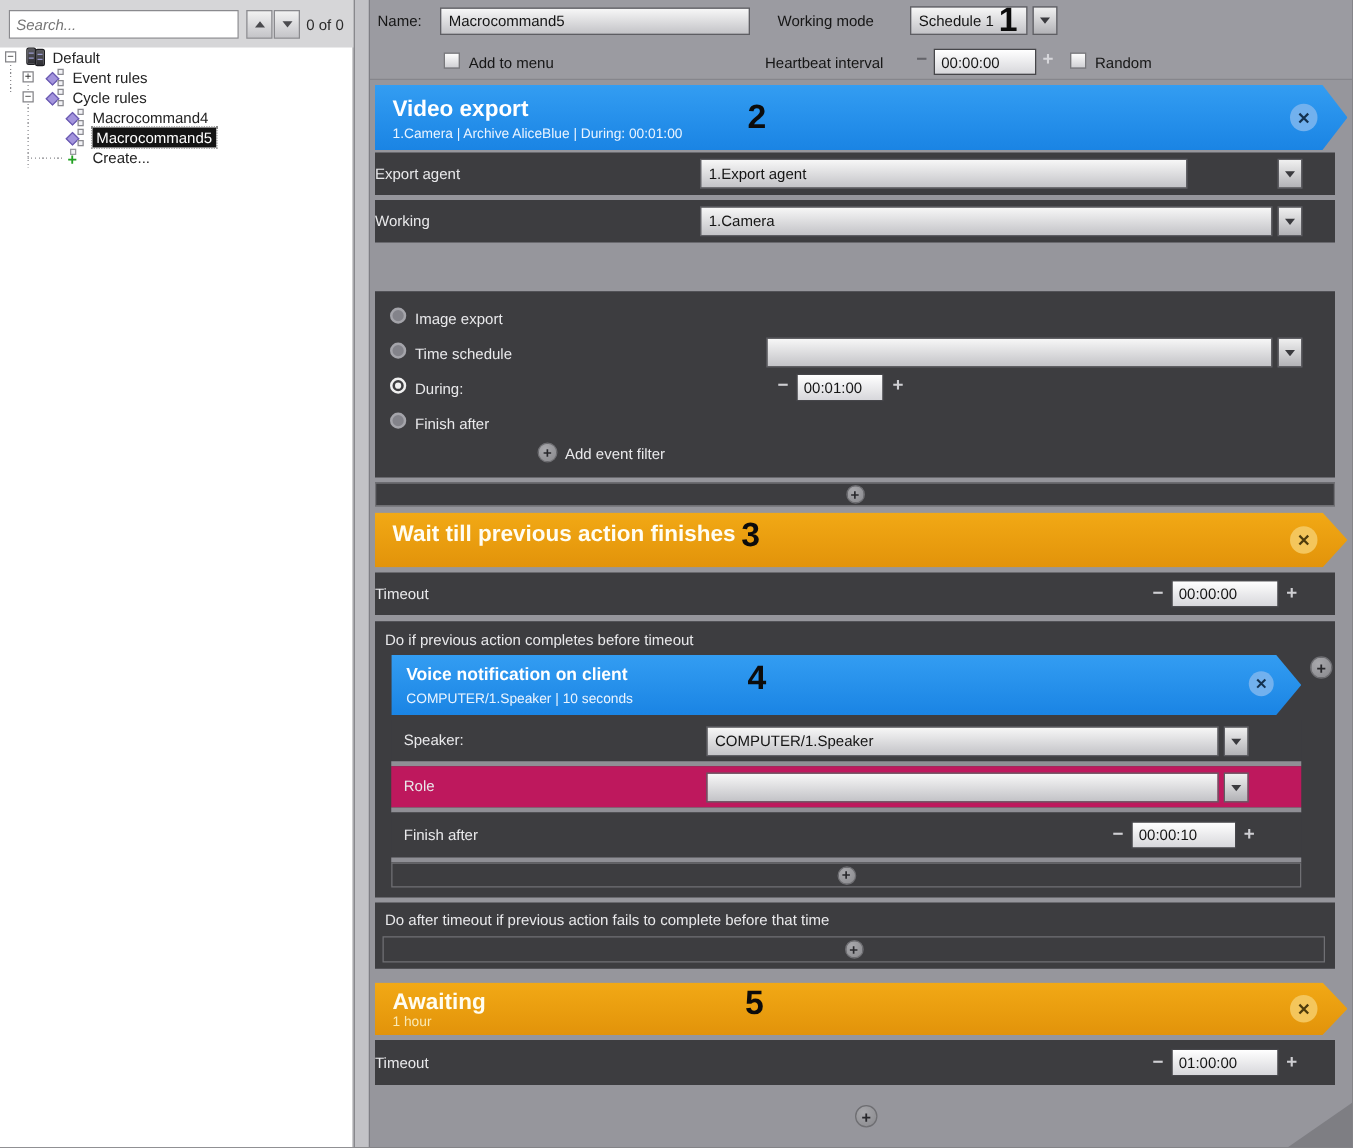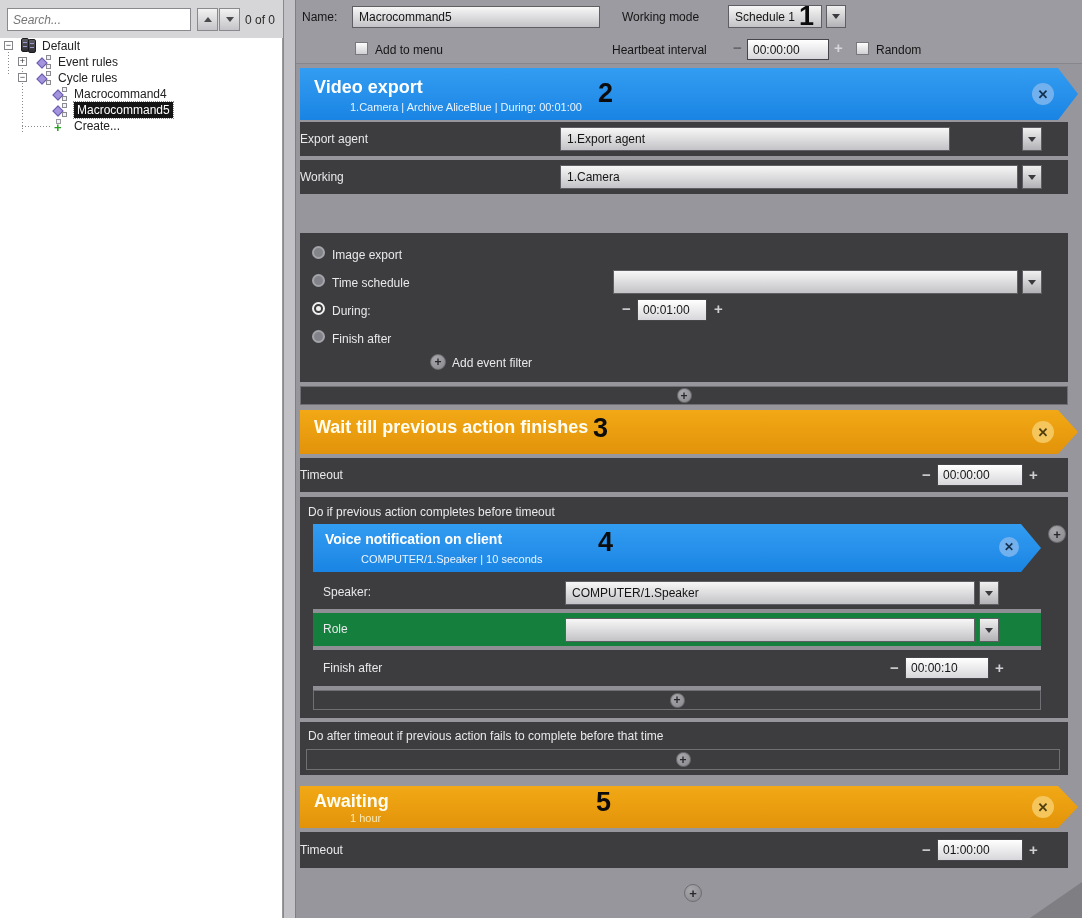--- a/index.html
+++ b/index.html
@@ -61,21 +61,21 @@
   .drow { position:absolute; left:4px; width:768px; background:#3d3d40; }
   .drow .rlabel { position:absolute; left:0; font-size:12px; color:#e9e9eb; }
   .drow .step-minus,.drow .step-plus { color:#cfcfd3; }
 
   
   .banner { position:absolute; left:4px; width:778px; clip-path:polygon(0 0, calc(100% - 20px) 0, 100% 50%, calc(100% - 20px) 100%, 0 100%); }
   .banner.blue { background:linear-gradient(#339df2,#1a84e4); }
   .banner.orange { background:linear-gradient(#f2a915,#e2930a); }
   .banner .btitle { position:absolute; left:14px; font-size:18px; font-weight:bold; color:#fff; }
   .banner.orange .btitle { color:#fffdf2; }
-  .banner .bsub { position:absolute; left:14px; font-size:11px; color:#eaf4ff;margin-left:36px; }
+  .banner .bsub { position:absolute; left:14px; font-size:11px; color:#eaf4ff; }
   .banner.orange .bsub { color:#f9e9b4; }
   .close-btn { position:absolute; width:22px; height:22px; border-radius:50%; display:flex; align-items:center; justify-content:center; font-size:13px; font-weight:bold; }
   .close-btn.on-blue { background:#72b1ee; color:#13314f; }
   .close-btn.on-orange { background:#f4c65c; color:#4f3c0c; }
 
   .radio { position:absolute; width:13px; height:13px; border-radius:50%; background:#83838a; border:2px solid #a4a4aa; }
   .radio.sel { background:#3d3d40; border:2px solid #f0f0f0; }
   .radio.sel::after { content:""; position:absolute; left:2px; top:2px; width:5px; height:5px; border-radius:50%; background:#f0f0f0; }
 
   .plus-circle { position:absolute; border-radius:50%; background:radial-gradient(circle at 35% 30%, #a8a8ac, #88888c); border:1px solid #6e6e72; color:#28282c; font-weight:bold; display:flex; align-items:center; justify-content:center; }
@@ -258,21 +258,21 @@
       <span class="plus-circle" style="left:748px; top:28px; width:18px; height:18px; font-size:13px;">+</span>
 
       <div style="position:absolute; left:13px; top:79px; width:728px; height:33px; background:#3d3d40;">
         <span class="rlabel" style="left:10px; top:9px;">Speaker:</span>
         <div class="field" style="left:252px; top:5px; width:410px; height:24px;">COMPUTER/1.Speaker</div>
         <div class="drop-btn" style="left:666px; top:5px; height:24px;">
             <span class="tri"></span>
           </div>
       </div>
       <div class="gap" style="left:13px; top:112px; width:728px; height:4px;"></div>
-      <div style="position:absolute; left:13px; top:116px; width:728px; height:33px; background:#15803d;">
+      <div style="position:absolute; left:13px; top:116px; width:728px; height:33px; background:#be185d;">
         <span class="rlabel" style="left:10px; top:9px;">Role</span>
         <div class="field" style="left:252px; top:5px; width:410px; height:24px;"></div>
         <div class="drop-btn" style="left:666px; top:5px; height:24px;">
             <span class="tri"></span>
           </div>
       </div>
       <div class="gap" style="left:13px; top:149px; width:728px; height:4px;"></div>
       <div style="position:absolute; left:13px; top:153px; width:728px; height:36px; background:#3d3d40;">
         <span class="rlabel" style="left:10px; top:11px;">Finish after</span>
         <span class="step-minus" style="left:577px; top:9px;">−</span>

